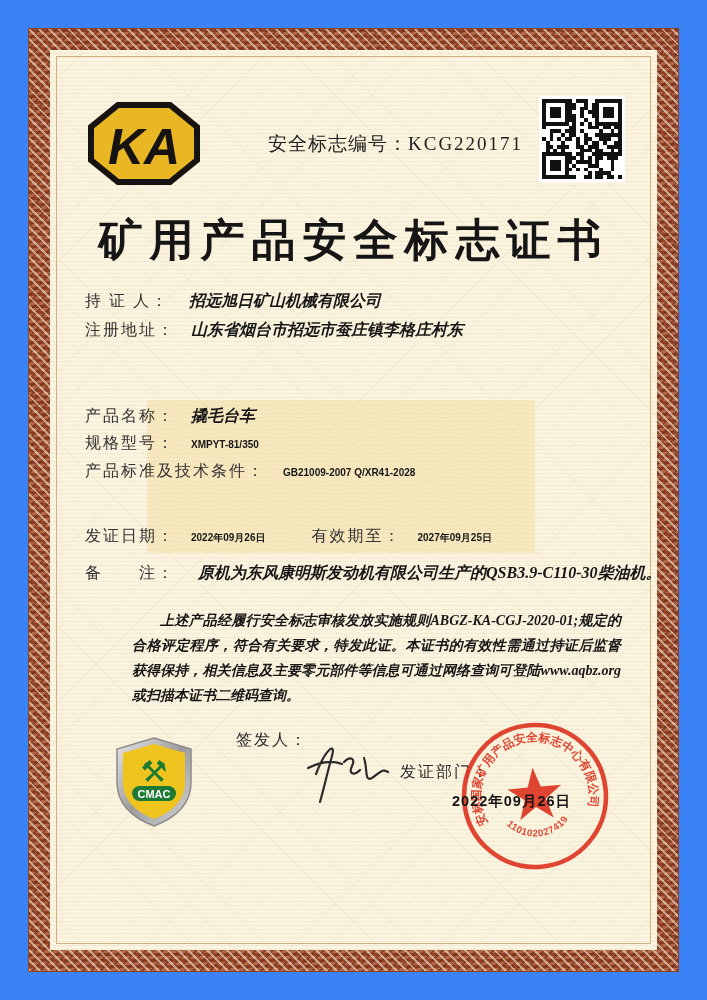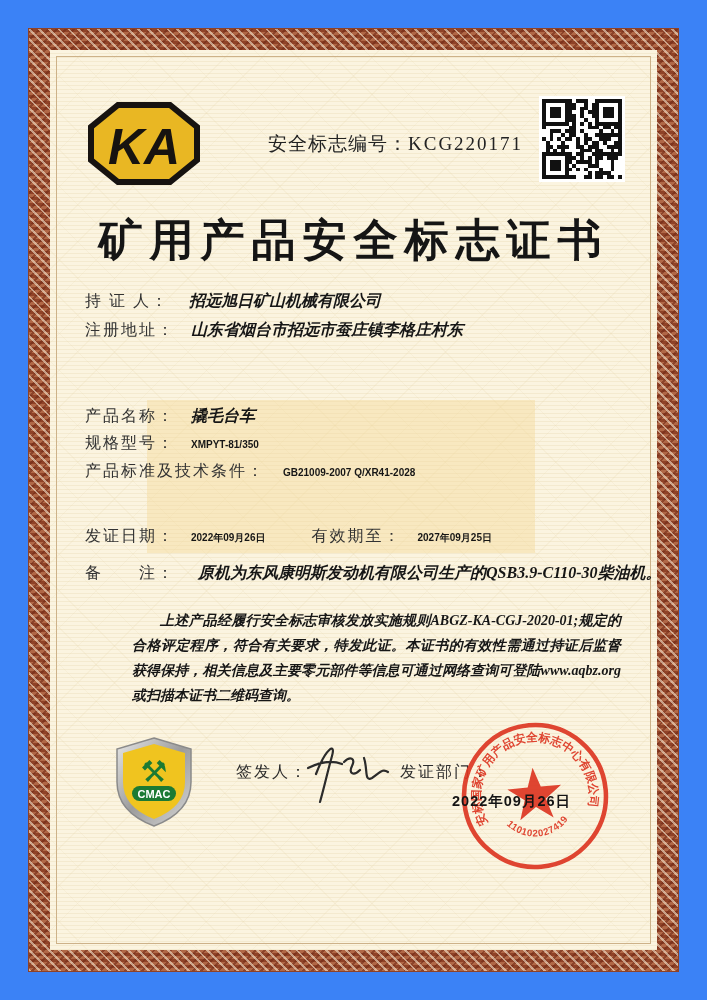--- a/index.html
+++ b/index.html
@@ -41,21 +41,21 @@
   .lat{font-style:normal;font-family:Liberation Sans, sans-serif;font-size:10px;}
   .vlab{letter-spacing:2px;color:#333;font-weight:400;}
 
   .statement{left:84px;right:86px;top:608px;font-size:14px;line-height:25px;
     font-weight:700;font-style:italic;color:#161616;text-indent:2em;text-align:justify;
     font-family:"Liberation Serif",serif;margin-left:48px;}
 
   
   .cmac{left:112px;top:736px;width:84px;height:92px;}
   .signer-label,.issuer-label{font-size:16px;letter-spacing:2px;color:#2c2c2c;}
-  .signer-label{left:236px;top:762px;}
+  .signer-label{left:236px;top:730px;}
   .issuer-label{left:384px;top:762px;margin-left:16px;}
   .signature{left:298px;top:740px;width:95px;height:72px;}
   .seal{left:459px;top:720px;width:152px;height:152px;opacity:.92;transform:rotate(-5deg);z-index:2;}
   .seal-date{left:452px;top:792px;font-size:14.5px;font-weight:700;color:#141414;z-index:3;
     font-family:"Liberation Sans",sans-serif;letter-spacing:1px;}
 </style>
 </head>
 <body>
 
 <div class="page">

